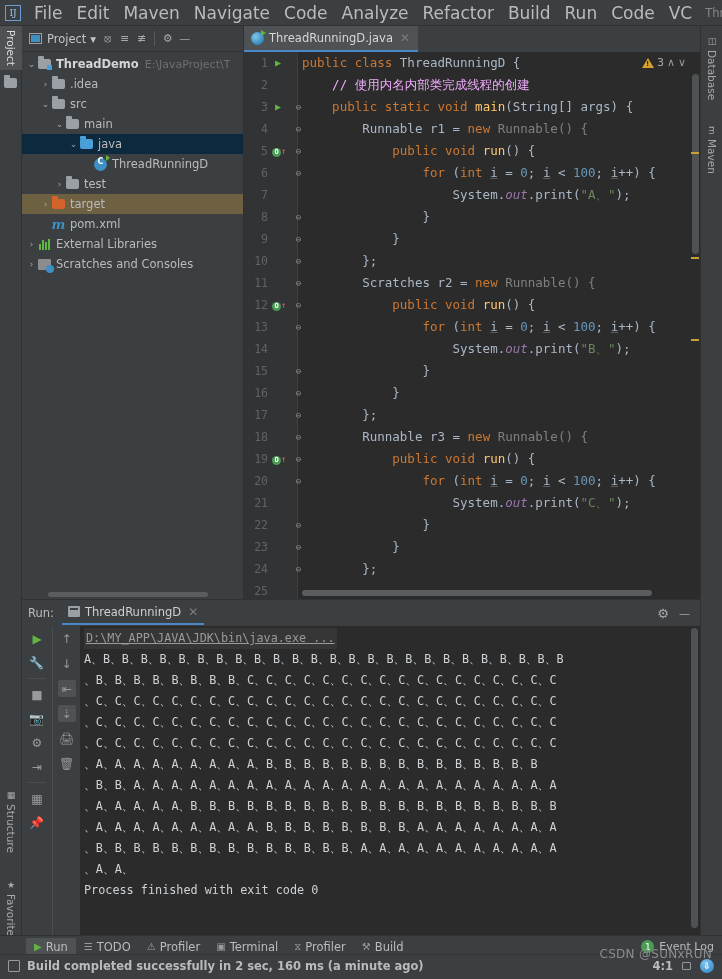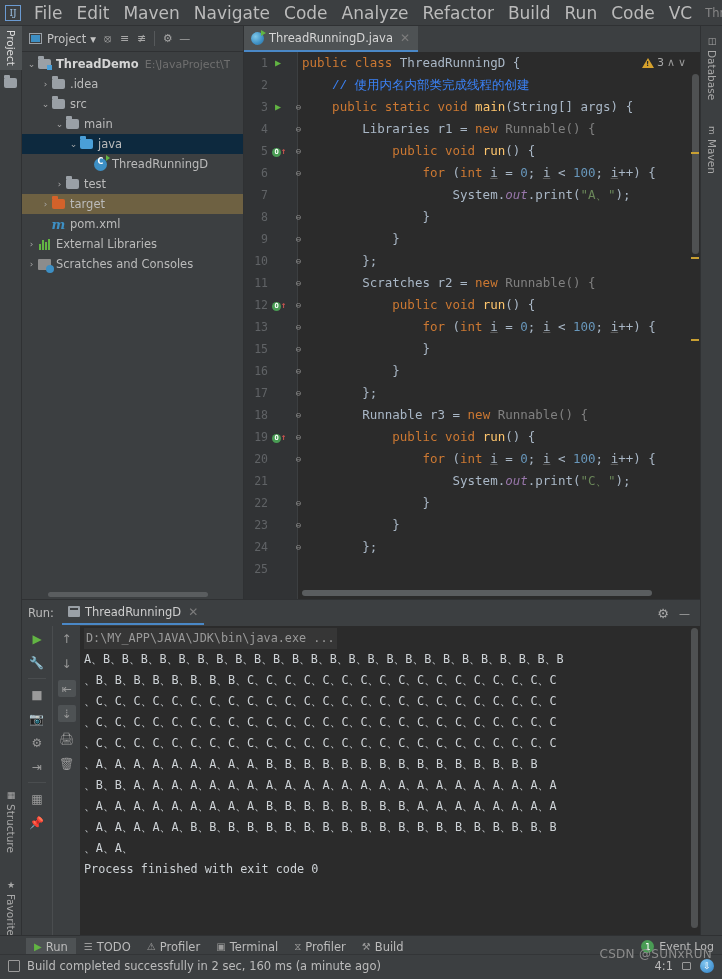--- a/index.html
+++ b/index.html
@@ -129,21 +129,21 @@
   }
   .cl { position: relative; height: 22px; white-space: pre; padding-left: 58px; color: #a9b7c6; }
   .lnum { position: absolute; left: 0; width: 24px; text-align: right; color: #606366; font-size: 11.5px; }
   .gmark { position: absolute; left: 28px; width: 12px; text-align: center; }
   .fold { position: absolute; left: 49px; width: 11px; text-align: center; color: #8f8f8f; font-size: 9px; }
   .runtri { color: #62b543; font-size: 10px; }
   .ovr { color: #62b543; font-size: 9px; font-weight: bold; }
   .kw { color: #cc7832; }
   .str { color: #6a8759; }
   .num { color: #6897bb; }
-  .cmt { color: #3b82f6; font-family: Liberation Mono, monospace; }
+  .cmt { color: #f0abfc; }
   .fld { color: #9876aa; font-style: italic; }
   .cls { color: #a9b7c6; }
   .fn { color: #ffc66d; }
   .vr { color: #a9b7c6; text-decoration: underline; text-decoration-color: #5c5c5c; }
   .gray { color: #808080; }
   .vscroll {
     position: absolute; right: 1px; top: 22px; width: 7px; height: 180px;
     background: #4f5152; border-radius: 4px;
   }
   .markline { position:absolute; right:1px; width:8px; height:2px; background:#c9a032; }
@@ -182,41 +182,41 @@
   .rt { width: 18px; height: 17px; display: flex; align-items: center; justify-content: center; color: #9a9a9a; font-size: 12px; }
   .rt.hl { background: #4e5254; border-radius: 2px; }
   .rt.green { color: #62b543; font-size: 12px; }
   .rt-div { width: 18px; height: 1px; background: #4a4d4f; }
   .console {
     flex: 1; background: #2b2b2b; overflow: hidden; position: relative;
     font-family: "DejaVu Sans Mono", "Liberation Mono", monospace;
     font-size: 11.8px; line-height: 21px; color: #cdd2d6; padding: 2px 0 0 4px;
   }
   .cline { white-space: pre; height: 21px; }
-  .cmdline { color: #9a9a9a; background: #363636; display: inline-block; padding: 0 2px; }
+  .cmdline { color: #9a9a9a; background: #363636; display: inline-block; padding: 0 2px; text-decoration: underline; }
   .cons-scroll { position: absolute; right: 2px; top: 2px; width: 7px; height: 300px; background: #4f5152; border-radius: 4px; }
 
   
   .bottombar {
     position: absolute; left: 0; top: 935px; width: 722px; height: 22px;
     background: #3c3f41; display: flex; align-items: center; padding-left: 26px; gap: 0;
     border-top: 1px solid #2f3133;
   }
   .bbtn { display: flex; align-items: center; gap: 4px; padding: 2px 8px; font-size: 11.5px; color: #bbbbbb; }
   .bbtn.active { background: #4e5254; }
   .bbtn .bi { font-size: 10px; color: #9a9a9a; }
   .bright { margin-left: auto; display: flex; align-items: center; gap: 5px; padding-right: 8px; }
   .evdot { width: 13px; height: 13px; border-radius: 50%; background: #499c54; color: #fff;
     font-size: 9px; display: flex; align-items: center; justify-content: center; }
 
   
   .statusbar {
     position: absolute; left: 0; top: 954px; width: 722px; height: 22px;
     background: #3c3f41; display: flex; align-items: center; padding: 0 8px; gap: 7px;
-    border-top: 1px solid #333537; font-size: 11.5px; color: #bbbbbb;
+    border-top: 1px solid #333537; font-size: 11.5px; color: #bbbbbb; font-weight: bold;
   }
   .sb-ic { width: 12px; height: 12px; border: 1px solid #9a9a9a; border-radius: 1px; }
   .sb-right { margin-left: auto; display: flex; align-items: center; gap: 9px; color: #bbbbbb; text-align: right; }
   .lockic { width:9px;height:8px;border:1px solid #9a9a9a; border-radius:1px; position:relative;}
   .blueball { width:14px;height:14px;border-radius:50%;
       background: radial-gradient(circle at 35% 30%, #7fc4ef, #2d7fc4); color:#fff;
       font-size:9px; display:flex;align-items:center;justify-content:center;}
   .watermark {
     position: absolute; right: 10px; top: 947px; font-size: 12px; color: #8d8d8d;
     letter-spacing: 0.3px; z-index: 30; pointer-events: none;
@@ -405,30 +405,31 @@
         <span>ThreadRunningD.java</span>
         <span class="tabclose">✕</span>
       </div>
     </div>
     <div class="code-wrap">
       <div class="gutter"></div>
       <div class="codelines" id="codelines">
           <div class="cl"><span class="lnum">1</span><span class="gmark runtri">▶</span><span><span class="kw">public </span><span class="kw">class </span><span class="cls">ThreadRunningD </span><span>{</span></span></div>
           <div class="cl"><span class="lnum">2</span><span><span class="cmt">    // 使用内名内部类完成线程的创建</span></span></div>
           <div class="cl"><span class="lnum">3</span><span class="gmark runtri">▶</span><span class="fold">⊖</span><span><span>    </span><span class="kw">public static void </span><span class="fn">main</span><span>(String[] args) {</span></span></div>
-          <div class="cl"><span class="lnum">4</span><span class="fold">⊖</span><span><span>        Libraries r1 = </span><span class="kw">new </span><span class="gray">Runnable() {</span></span></div>
+          <div class="cl"><span class="lnum">4</span><span class="fold">⊖</span><span><span>        Runnable r1 = </span><span class="kw">new </span><span class="gray">Runnable() {</span></span></div>
           <div class="cl"><span class="lnum">5</span><span class="gmark ovr"><span style="display:inline-block;width:9px;height:9px;border-radius:50%;background:#499c54;color:#fff;font-size:7px;line-height:9px;">O</span><span style="color:#c75450;">↑</span></span><span class="fold">⊖</span><span><span>            </span><span class="kw">public void </span><span class="fn">run</span><span>() {</span></span></div>
           <div class="cl"><span class="lnum">6</span><span class="fold">⊖</span><span><span>                </span><span class="kw">for </span><span>(</span><span class="kw">int </span><span class="vr">i</span><span> = </span><span class="num">0</span><span>; </span><span class="vr">i</span><span> &lt; </span><span class="num">100</span><span>; </span><span class="vr">i</span><span>++) {</span></span></div>
           <div class="cl"><span class="lnum">7</span><span><span>                    System.</span><span class="fld">out</span><span>.print(</span><span class="str">"A、"</span><span>);</span></span></div>
           <div class="cl"><span class="lnum">8</span><span class="fold">⊖</span><span><span>                }</span></span></div>
           <div class="cl"><span class="lnum">9</span><span class="fold">⊖</span><span><span>            }</span></span></div>
           <div class="cl"><span class="lnum">10</span><span class="fold">⊖</span><span><span>        };</span></span></div>
           <div class="cl"><span class="lnum">11</span><span class="fold">⊖</span><span><span>        Scratches r2 = </span><span class="kw">new </span><span class="gray">Runnable() {</span></span></div>
           <div class="cl"><span class="lnum">12</span><span class="gmark ovr"><span style="display:inline-block;width:9px;height:9px;border-radius:50%;background:#499c54;color:#fff;font-size:7px;line-height:9px;">O</span><span style="color:#c75450;">↑</span></span><span class="fold">⊖</span><span><span>            </span><span class="kw">public void </span><span class="fn">run</span><span>() {</span></span></div>
           <div class="cl"><span class="lnum">13</span><span class="fold">⊖</span><span><span>                </span><span class="kw">for </span><span>(</span><span class="kw">int </span><span class="vr">i</span><span> = </span><span class="num">0</span><span>; </span><span class="vr">i</span><span> &lt; </span><span class="num">100</span><span>; </span><span class="vr">i</span><span>++) {</span></span></div>
+          <div class="cl"><span class="lnum">14</span><span><span>                    System.</span><span class="fld">out</span><span>.print(</span><span class="str">"B、"</span><span>);</span></span></div>
           <div class="cl"><span class="lnum">15</span><span class="fold">⊖</span><span><span>                }</span></span></div>
           <div class="cl"><span class="lnum">16</span><span class="fold">⊖</span><span><span>            }</span></span></div>
           <div class="cl"><span class="lnum">17</span><span class="fold">⊖</span><span><span>        };</span></span></div>
           <div class="cl"><span class="lnum">18</span><span class="fold">⊖</span><span><span>        Runnable r3 = </span><span class="kw">new </span><span class="gray">Runnable() {</span></span></div>
           <div class="cl"><span class="lnum">19</span><span class="gmark ovr"><span style="display:inline-block;width:9px;height:9px;border-radius:50%;background:#499c54;color:#fff;font-size:7px;line-height:9px;">O</span><span style="color:#c75450;">↑</span></span><span class="fold">⊖</span><span><span>            </span><span class="kw">public void </span><span class="fn">run</span><span>() {</span></span></div>
           <div class="cl"><span class="lnum">20</span><span class="fold">⊖</span><span><span>                </span><span class="kw">for </span><span>(</span><span class="kw">int </span><span class="vr">i</span><span> = </span><span class="num">0</span><span>; </span><span class="vr">i</span><span> &lt; </span><span class="num">100</span><span>; </span><span class="vr">i</span><span>++) {</span></span></div>
           <div class="cl"><span class="lnum">21</span><span><span>                    System.</span><span class="fld">out</span><span>.print(</span><span class="str">"C、"</span><span>);</span></span></div>
           <div class="cl"><span class="lnum">22</span><span class="fold">⊖</span><span><span>                }</span></span></div>
           <div class="cl"><span class="lnum">23</span><span class="fold">⊖</span><span><span>            }</span></span></div>
           <div class="cl"><span class="lnum">24</span><span class="fold">⊖</span><span><span>        };</span></span></div>
@@ -485,22 +486,23 @@
       <div class="console">
         <div class="cline"><span class="cmdline">D:\MY_APP\JAVA\JDK\bin\java.exe ...</span></div>
         <div id="consolelines">
             <div class="cline">A、B、B、B、B、B、B、B、B、B、B、B、B、B、B、B、B、B、B、B、B、B、B、B、B、B</div>
             <div class="cline">、B、B、B、B、B、B、B、B、C、C、C、C、C、C、C、C、C、C、C、C、C、C、C、C、C</div>
             <div class="cline">、C、C、C、C、C、C、C、C、C、C、C、C、C、C、C、C、C、C、C、C、C、C、C、C、C</div>
             <div class="cline">、C、C、C、C、C、C、C、C、C、C、C、C、C、C、C、C、C、C、C、C、C、C、C、C、C</div>
             <div class="cline">、C、C、C、C、C、C、C、C、C、C、C、C、C、C、C、C、C、C、C、C、C、C、C、C、C</div>
             <div class="cline">、A、A、A、A、A、A、A、A、A、B、B、B、B、B、B、B、B、B、B、B、B、B、B、B</div>
             <div class="cline">、B、B、A、A、A、A、A、A、A、A、A、A、A、A、A、A、A、A、A、A、A、A、A、A、A</div>
+            <div class="cline">、A、A、A、A、A、B、B、B、B、B、B、B、B、B、B、B、B、B、B、B、B、B、B、B、B</div>
             <div class="cline">、A、A、A、A、A、A、A、A、A、B、B、B、B、B、B、B、B、A、A、A、A、A、A、A、A</div>
-            <div class="cline">、A、A、A、A、A、B、B、B、B、B、B、B、B、B、B、B、B、B、B、B、B、B、B、B、B</div>
+            <div class="cline">、B、B、B、B、B、B、B、B、B、B、B、B、B、B、A、A、A、A、A、A、A、A、A、A、A</div>
             <div class="cline">、A、A、</div>
           </div>
         <div class="cline">Process finished with exit code 0</div>
         <div class="cons-scroll"></div>
       </div>
     </div>
   </div>
 
   <div class="bottombar" id="bottombar">
       <div class="bbtn active">

